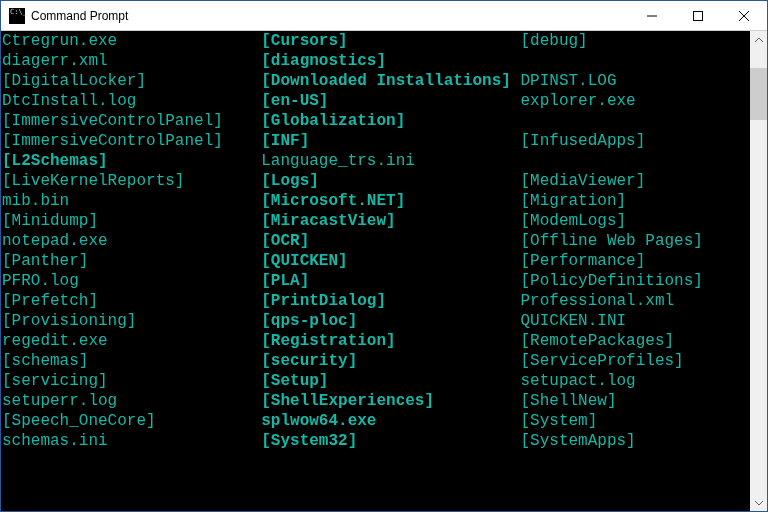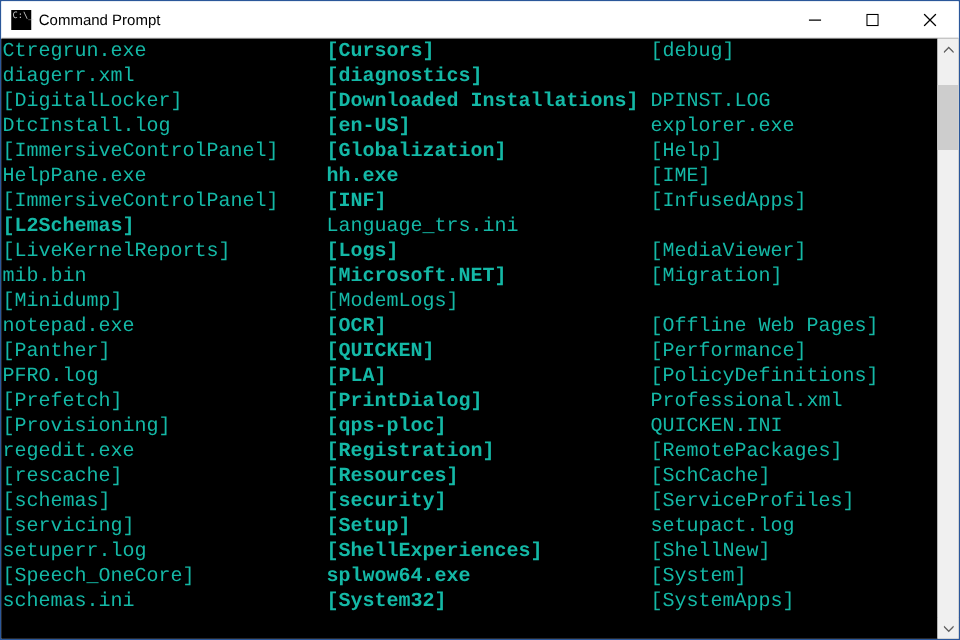--- a/index.html
+++ b/index.html
@@ -124,34 +124,32 @@
     </div>
   </div>
 </div>
 
 <div class="terminal-wrap">
   <div class="terminal" id="terminal">
       <div class="row"><span class="c1">Ctregrun.exe</span><span class="c2">[Cursors]</span><span class="c3">[debug]</span></div>
       <div class="row"><span class="c1">diagerr.xml</span><span class="c2">[diagnostics]</span></div>
       <div class="row"><span class="c1">[DigitalLocker]</span><span class="c2">[Downloaded Installations]</span><span class="c3">DPINST.LOG</span></div>
       <div class="row"><span class="c1">DtcInstall.log</span><span class="c2">[en-US]</span><span class="c3">explorer.exe</span></div>
-      <div class="row"><span class="c1">[ImmersiveControlPanel]</span><span class="c2">[Globalization]</span><span class="c3">[Help]</span></div>
-      <div class="row"><span class="c1">HelpPane.exe</span><span class="c2">hh.exe</span><span class="c3">[IME]</span></div>
+      <div class="row"><span class="c1">[ImmersiveControlPanel]</span><span class="c2">[Globalization]</span></div>
       <div class="row"><span class="c1">[ImmersiveControlPanel]</span><span class="c2">[INF]</span><span class="c3">[InfusedApps]</span></div>
       <div class="row"><span class="c2">[L2Schemas]</span><span class="c3">Language_trs.ini</span></div>
       <div class="row"><span class="c1">[LiveKernelReports]</span><span class="c2">[Logs]</span><span class="c3">[MediaViewer]</span></div>
       <div class="row"><span class="c1">mib.bin</span><span class="c2">[Microsoft.NET]</span><span class="c3">[Migration]</span></div>
-      <div class="row"><span class="c1">[Minidump]</span><span class="c3">[ModemLogs]</span></div>
+      <div class="row"><span class="c1">[Minidump]</span><span class="c2">[MiracastView]</span><span class="c3">[ModemLogs]</span></div>
       <div class="row"><span class="c1">notepad.exe</span><span class="c2">[OCR]</span><span class="c3">[Offline Web Pages]</span></div>
       <div class="row"><span class="c1">[Panther]</span><span class="c2">[QUICKEN]</span><span class="c3">[Performance]</span></div>
       <div class="row"><span class="c1">PFRO.log</span><span class="c2">[PLA]</span><span class="c3">[PolicyDefinitions]</span></div>
       <div class="row"><span class="c1">[Prefetch]</span><span class="c2">[PrintDialog]</span><span class="c3">Professional.xml</span></div>
       <div class="row"><span class="c1">[Provisioning]</span><span class="c2">[qps-ploc]</span><span class="c3">QUICKEN.INI</span></div>
       <div class="row"><span class="c1">regedit.exe</span><span class="c2">[Registration]</span><span class="c3">[RemotePackages]</span></div>
-      <div class="row"><span class="c1">[rescache]</span><span class="c2">[Resources]</span><span class="c3">[SchCache]</span></div>
       <div class="row"><span class="c1">[schemas]</span><span class="c2">[security]</span><span class="c3">[ServiceProfiles]</span></div>
       <div class="row"><span class="c1">[servicing]</span><span class="c2">[Setup]</span><span class="c3">setupact.log</span></div>
       <div class="row"><span class="c1">setuperr.log</span><span class="c2">[ShellExperiences]</span><span class="c3">[ShellNew]</span></div>
       <div class="row"><span class="c1">[Speech_OneCore]</span><span class="c2">splwow64.exe</span><span class="c3">[System]</span></div>
       <div class="row"><span class="c1">schemas.ini</span><span class="c2">[System32]</span><span class="c3">[SystemApps]</span></div>
     </div>
   <div class="scrollbar">
     <div class="sb-btn">
       <svg class="sb-arrow" viewBox="0 0 8 8">
           <path d="M0 6 L4 2 L8 6" fill="none" stroke="#606060" stroke-width="1"></path>

